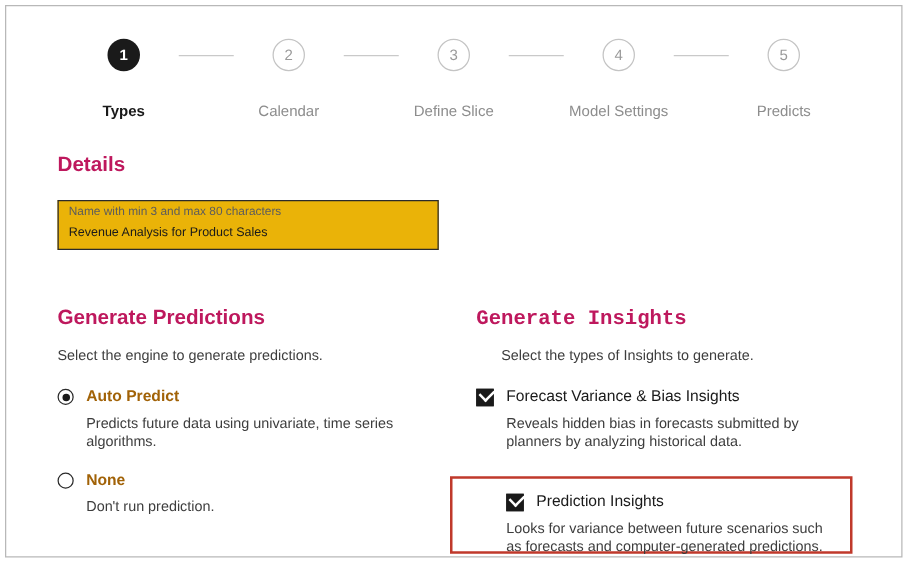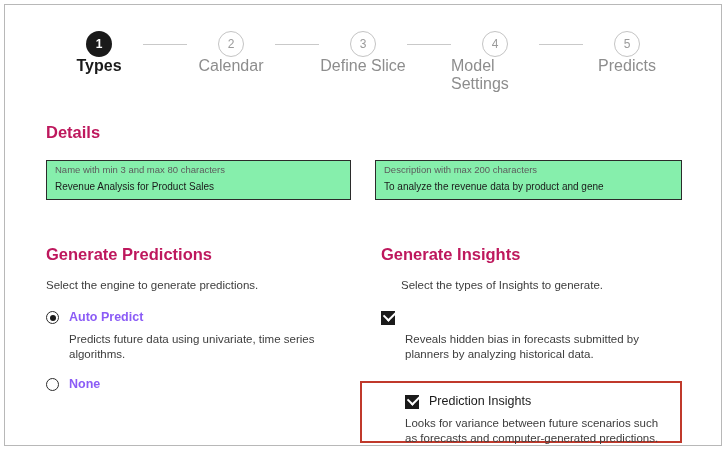--- a/index.html
+++ b/index.html
@@ -55,22 +55,22 @@
     background: #1a1a1a;
     color: #ffffff;
     font-weight: bold;
   }
   .step-circle.inactive {
     background: #ffffff;
     color: #9a9a9a;
     border: 1px solid #c4c4c4;
   }
   .step-label {
-    margin-top: 0;
-    font-size: 16px;
+    margin-top: 25px;
+    font-size: 12px;
     color: #8d8d8d;
   }
   .step-label.active {
     color: #1a1a1a;
     font-weight: bold;
   }
   .step-connector {
     width: 44px;
     height: 1px;
     background: #c9c9c9;
@@ -92,21 +92,21 @@
     position: absolute;
     left: 41px;
     top: 118px;
   }
 
   
   .field {
     position: absolute;
     height: 40px;
     border: 1px solid #2b2b2b;
-    background: #86efac;
+    background: #eab308;
     box-sizing: border-box;
     padding: 3px 8px 0 8px;
   }
   .field-label {
     font-size: 9.5px;
     color: #5c5c5c;
     line-height: 12px;
     white-space: nowrap;
     overflow: hidden;
   }
@@ -122,21 +122,21 @@
     padding: 0;
     background: transparent;
     font-family: Liberation Sans, sans-serif;
   }
   #name-field { left: 41px; top: 155px; width: 305px; }
   #desc-field { left: 370px; top: 155px; width: 307px; }
 
   
   #predictions-title { position: absolute; left: 41px; top: 240px; }
   #predictions-sub   { position: absolute; left: 41px; top: 274px; }
-  #insights-title    { position: absolute; left: 376px; top: 240px; }
+  #insights-title    { position: absolute; left: 376px; top: 240px; font-family: Liberation Mono, monospace; }
   #insights-sub      { position: absolute; left: 396px; top: 274px; }
 
   
   .opt-row {
     position: absolute;
     display: flex;
     align-items: flex-start;
   }
   .radio {
     width: 13px;
@@ -156,21 +156,21 @@
     top: 2.5px;
     width: 6px;
     height: 6px;
     border-radius: 50%;
     background: #1a1a1a;
   }
   .opt-label {
     margin-left: 10px;
     font-size: 12.5px;
     font-weight: bold;
-    color: #8b5cf6;
+    color: #a16207;
     line-height: 14px;
   }
   .opt-desc {
     position: absolute;
     font-size: 11.5px;
     color: #3d3d3d;
     line-height: 15px;
   }
 
   #auto-predict-row { left: 41px; top: 305px; }
@@ -253,46 +253,44 @@
     </div>
   </div>
 
   <div id="details-title" class="section-title">Details</div>
 
   <div id="name-field" class="field">
     <div class="field-label">Name with min 3 and max 80 characters</div>
     <input class="field-value" type="text" value="Revenue Analysis for Product Sales" style="">
   </div>
 
-  <div id="desc-field" class="field">
-    <div class="field-label">Description with max 200 characters</div>
-    <input class="field-value" type="text" value="To analyze the revenue data by product and gene" style="">
-  </div>
 
   <div id="predictions-title" class="section-title">Generate Predictions</div>
   <div id="predictions-sub" class="section-sub">Select the engine to generate predictions.</div>
 
   <div id="auto-predict-row" class="opt-row">
     <div class="radio checked"></div>
     <div class="opt-label">Auto Predict</div>
   </div>
   <div id="auto-predict-desc" class="opt-desc">Predicts future data using univariate, time series algorithms.</div>
 
   <div id="none-row" class="opt-row">
     <div class="radio"></div>
     <div class="opt-label">None</div>
   </div>
+  <div id="none-desc" class="opt-desc">Don't run prediction.</div>
 
   <div id="insights-title" class="section-title">Generate Insights</div>
   <div id="insights-sub" class="section-sub">Select the types of Insights to generate.</div>
 
   <div id="forecast-row" class="opt-row">
     <div class="checkbox">
         <span class="tick"></span>
       </div>
+    <div class="cb-label">Forecast Variance &amp; Bias Insights</div>
   </div>
   <div id="forecast-desc" class="opt-desc">Reveals hidden bias in forecasts submitted by planners by analyzing historical data.</div>
 
   <div id="highlight-box"></div>
 
   <div id="prediction-row" class="opt-row">
     <div class="checkbox">
         <span class="tick"></span>
       </div>
     <div class="cb-label">Prediction Insights</div>

